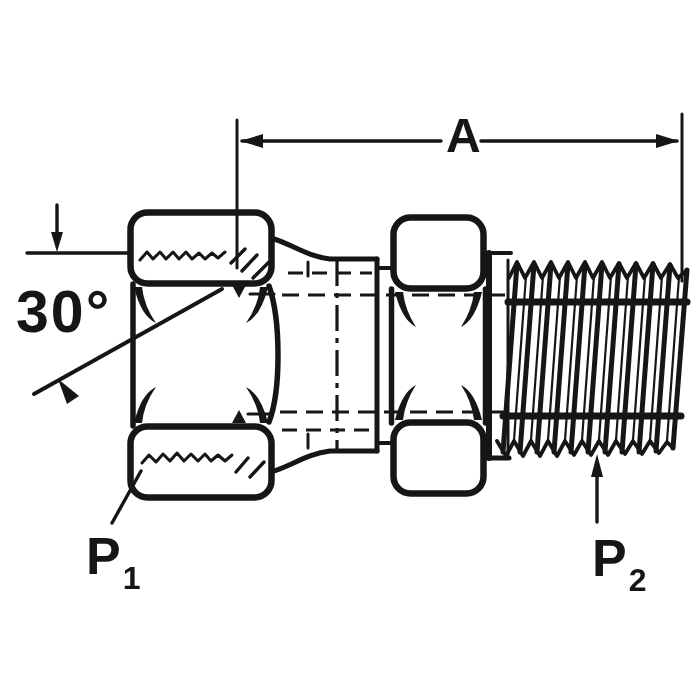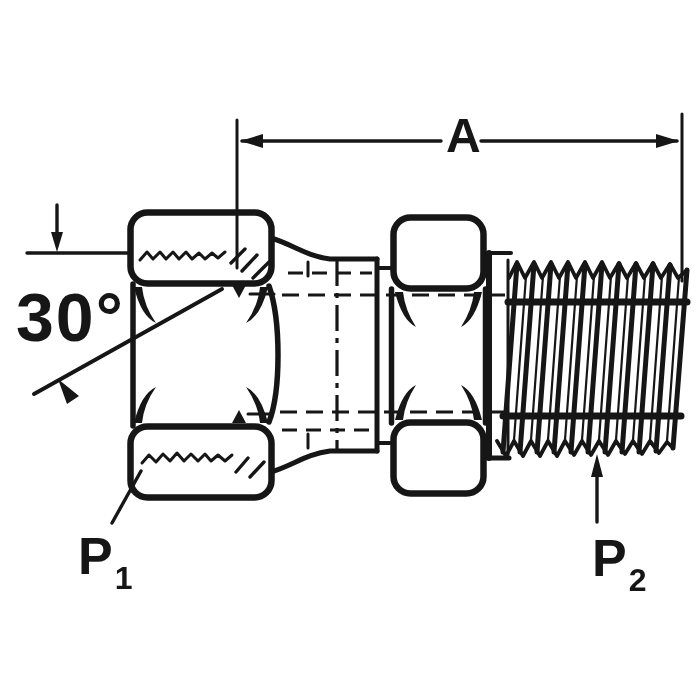--- a/index.html
+++ b/index.html
@@ -34,22 +34,22 @@
   .art .ink { fill: #161616; stroke: none; }
   .label {
     position: absolute;
     color: #161616;
     font-weight: 700;
     line-height: 1;
     white-space: nowrap;
     user-select: none;
   }
   .label-a     { left: 446px; top: 112px; font-size: 48px; }
-  .label-angle { left: 16px;  top: 283px; font-size: 68px; letter-spacing: 2px; text-align: center; }
-  .label-p1    { left: 78px;  top: 530px; font-size: 52px; }
+  .label-angle { left: 16px;  top: 283px; font-size: 59px; letter-spacing: 2px; text-align: center; }
+  .label-p1    { left: 86px;  top: 530px; font-size: 52px; }
   .label-p2    { left: 572px; top: 532px; font-size: 52px; margin-left: 20px; }
   .psub { font-size: 32px; position: relative; top: 15px; margin-left: 2px; font-weight: 700; }
 </style>
 </head>
 <body>
 
 <div class="stage">
 
   <svg class="art" width="700" height="700" viewBox="0 0 700 700">
 

